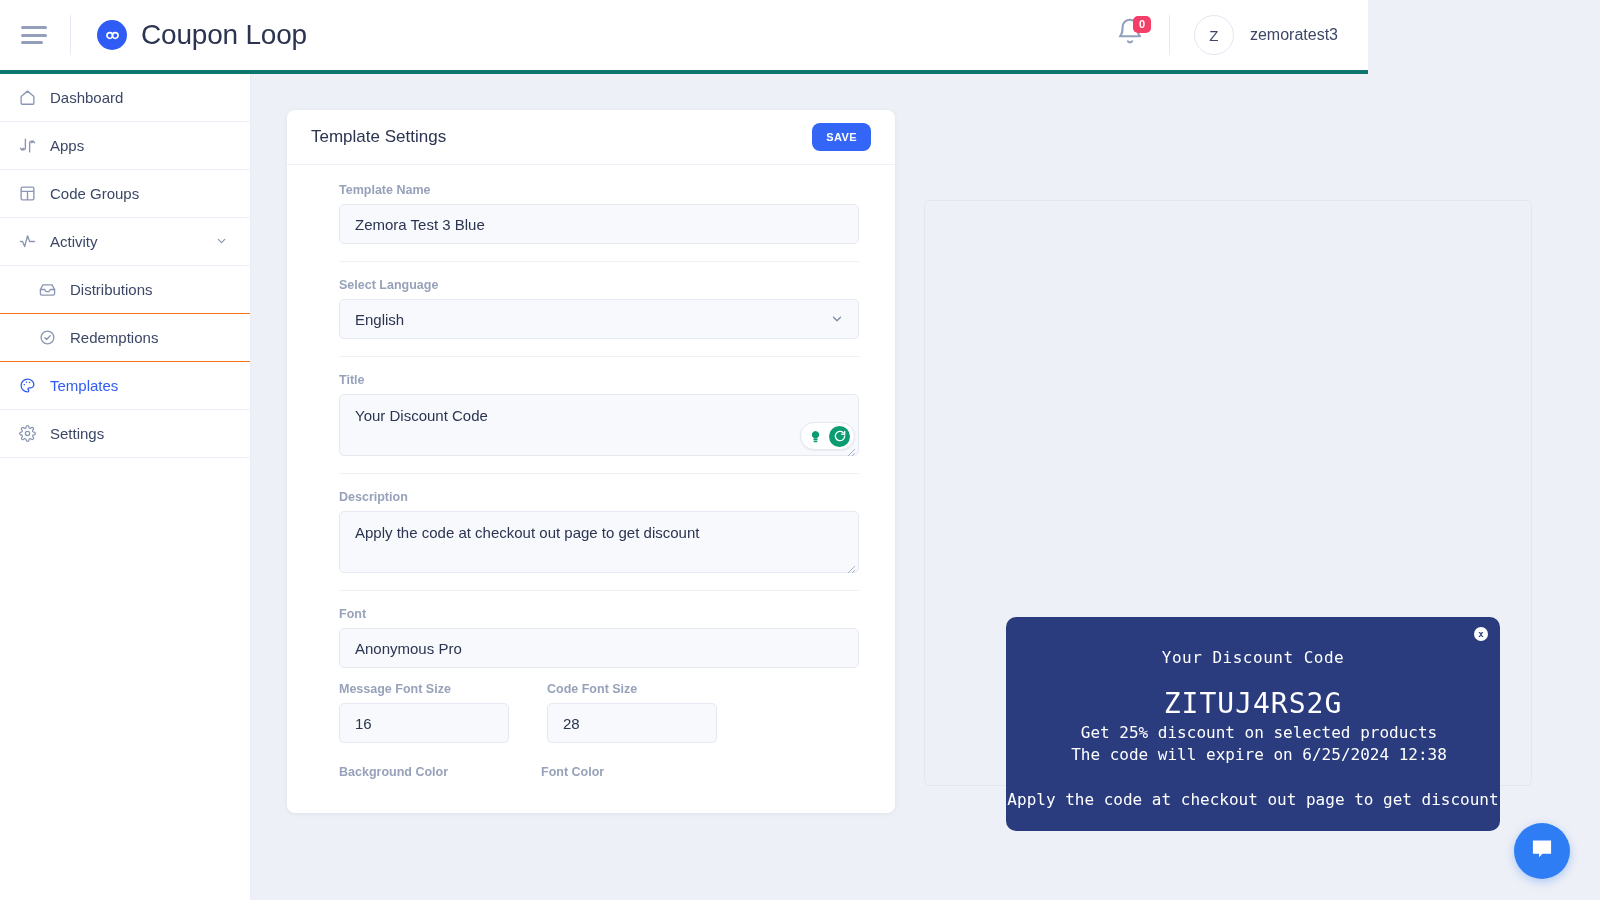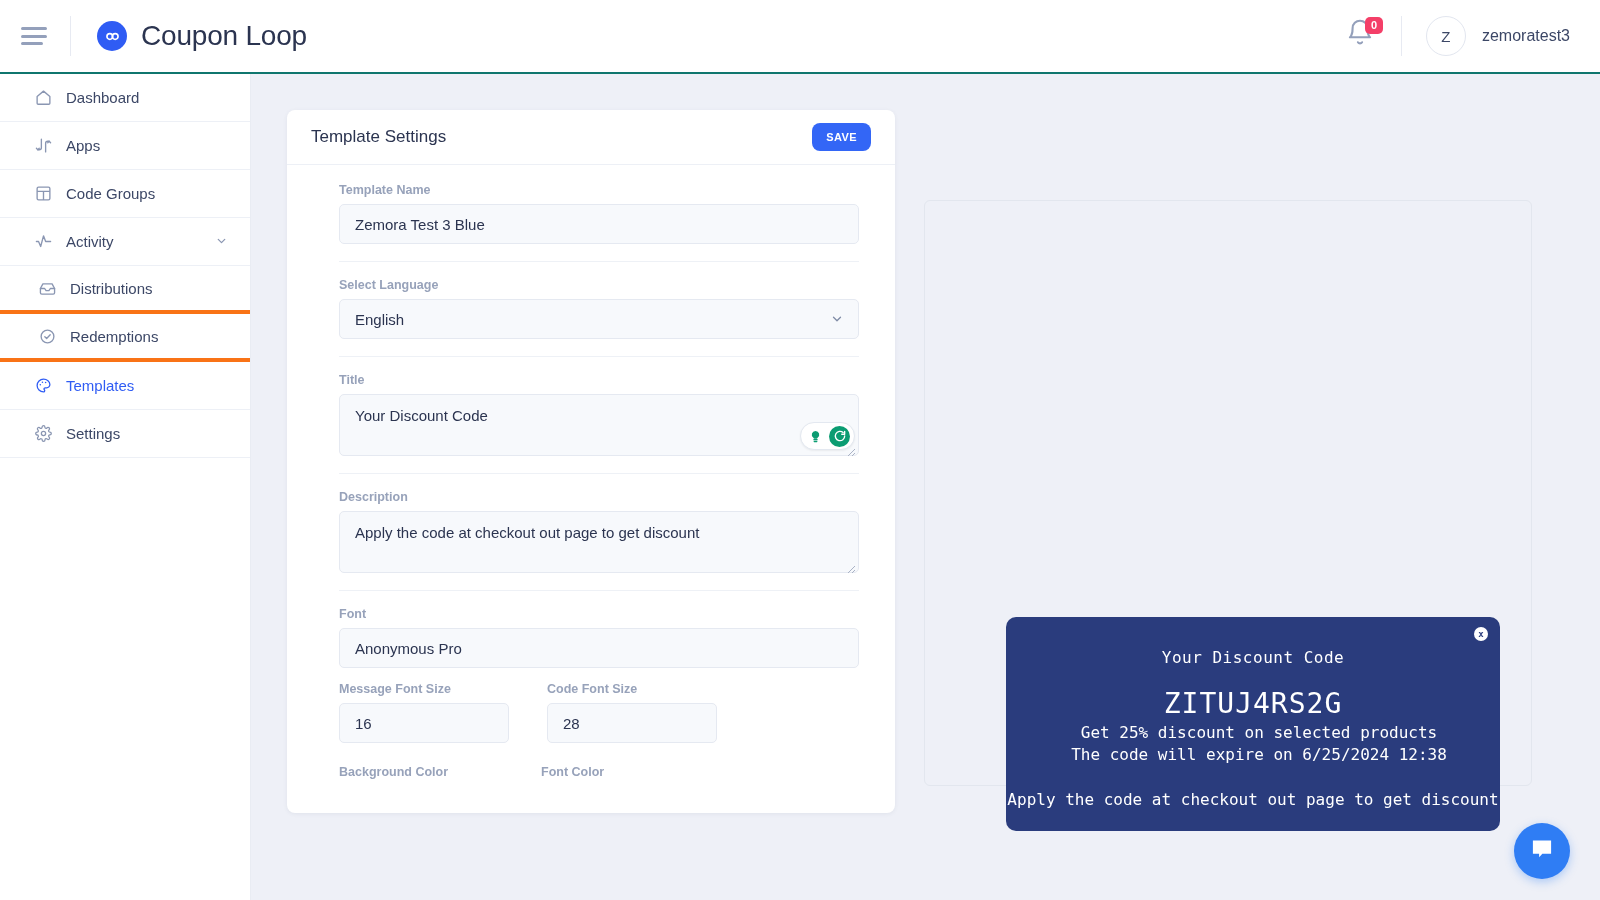--- a/index.html
+++ b/index.html
@@ -6,25 +6,26 @@
   html, body {
     width: 1600px; height: 900px;
     font-family: "Liberation Sans", sans-serif;
     background: #eef0f7;
     overflow: hidden;
   }
 
   
   .topbar {
     position: absolute; top: 0; left: 0;
-    width: 1600px; height: 74px;
+    width: 1368px; height: 74px;
     background: #ffffff;
     display: flex; align-items: center;
-    border-bottom: 2px solid #0f766e;
+    border-bottom: 4px solid #0f766e;
     z-index: 30;
+    text-align: center;
   }
   .hamburger {
     margin-left: 21px; width: 26px; height: 18px;
     display: flex; flex-direction: column; justify-content: space-between;
     cursor: pointer;
   }
   .hamburger i { display:block; height: 3px; border-radius: 2px; background: #94a0bb; }
   .hamburger i:nth-child(1){ width: 26px; }
   .hamburger i:nth-child(2){ width: 26px; }
   .hamburger i:nth-child(3){ width: 22px; }
@@ -63,31 +64,31 @@
   
   .sidebar {
     position: absolute; top: 74px; left: 0;
     width: 251px; height: 826px;
     background: #ffffff;
     border-right: 1px solid #e9ecf3;
     z-index: 20;
   }
   .nav-item {
     display: flex; align-items: center;
-    height: 48px; padding-left: 32px;
+    height: 48px; padding-left: 16px;
     border-bottom: 1px solid #edf0f6;
     cursor: pointer;
     color: #3c4766; font-size: 15px;
   }
   .nav-item .nv-ico {
     width: 22px; height: 22px; display:flex; align-items:center; justify-content:center;
     margin-right: 12px; flex: 0 0 22px;
   }
   .nav-item.active { color: #2f5cf4; }
-  .nav-item.sub { padding-left: 36px; border-bottom: 4px solid #f97316; }
+  .nav-item.sub { padding-left: 36px; border-bottom: 1px solid #f97316; }
   .nav-group-head { position: relative; }
   .chevron { position: absolute; right: 22px; top: 50%; transform: translateY(-50%); }
 
   
   .main {
     position: absolute; top: 74px; left: 251px;
     width: 1349px; height: 826px;
     background: #eef0f7;
   }
 

